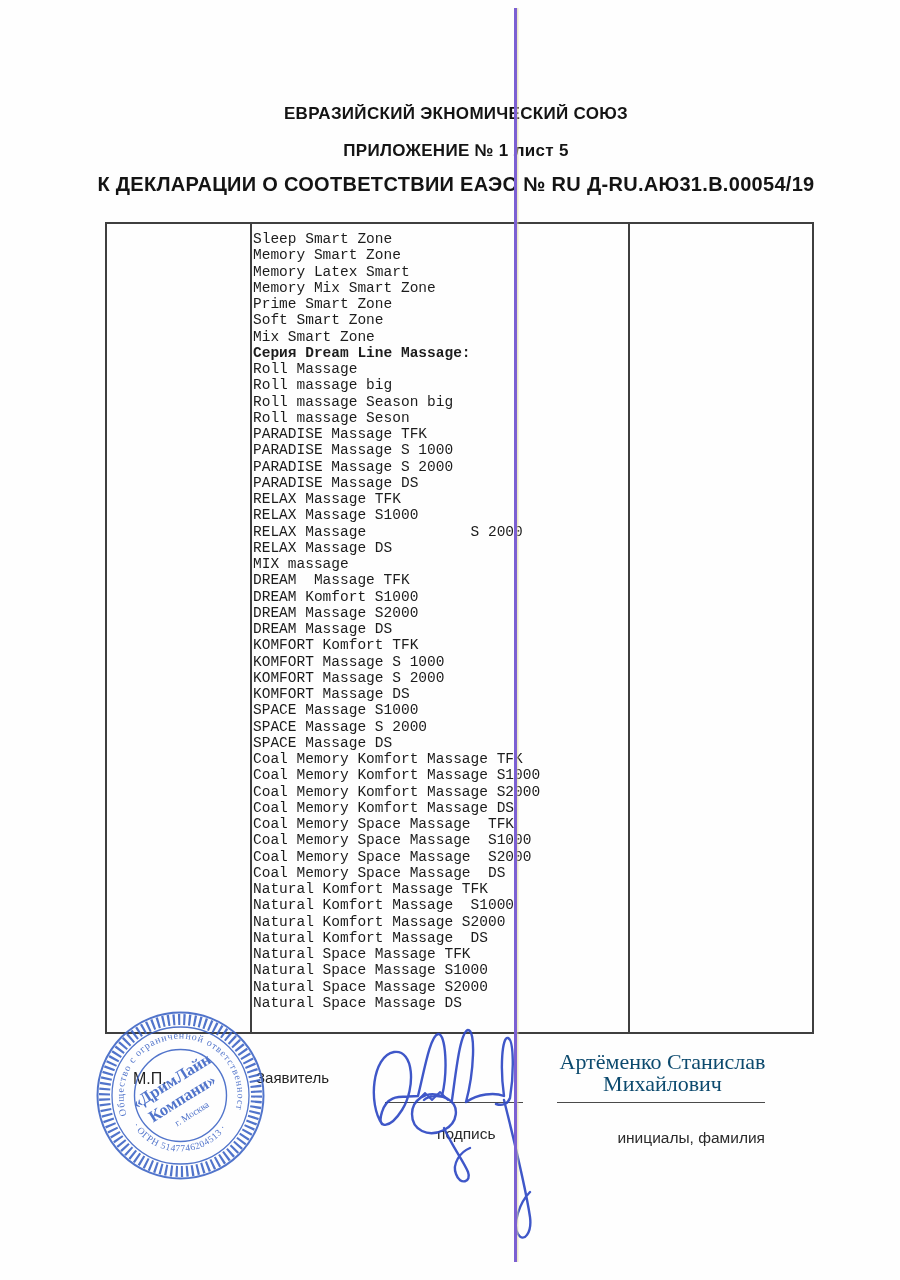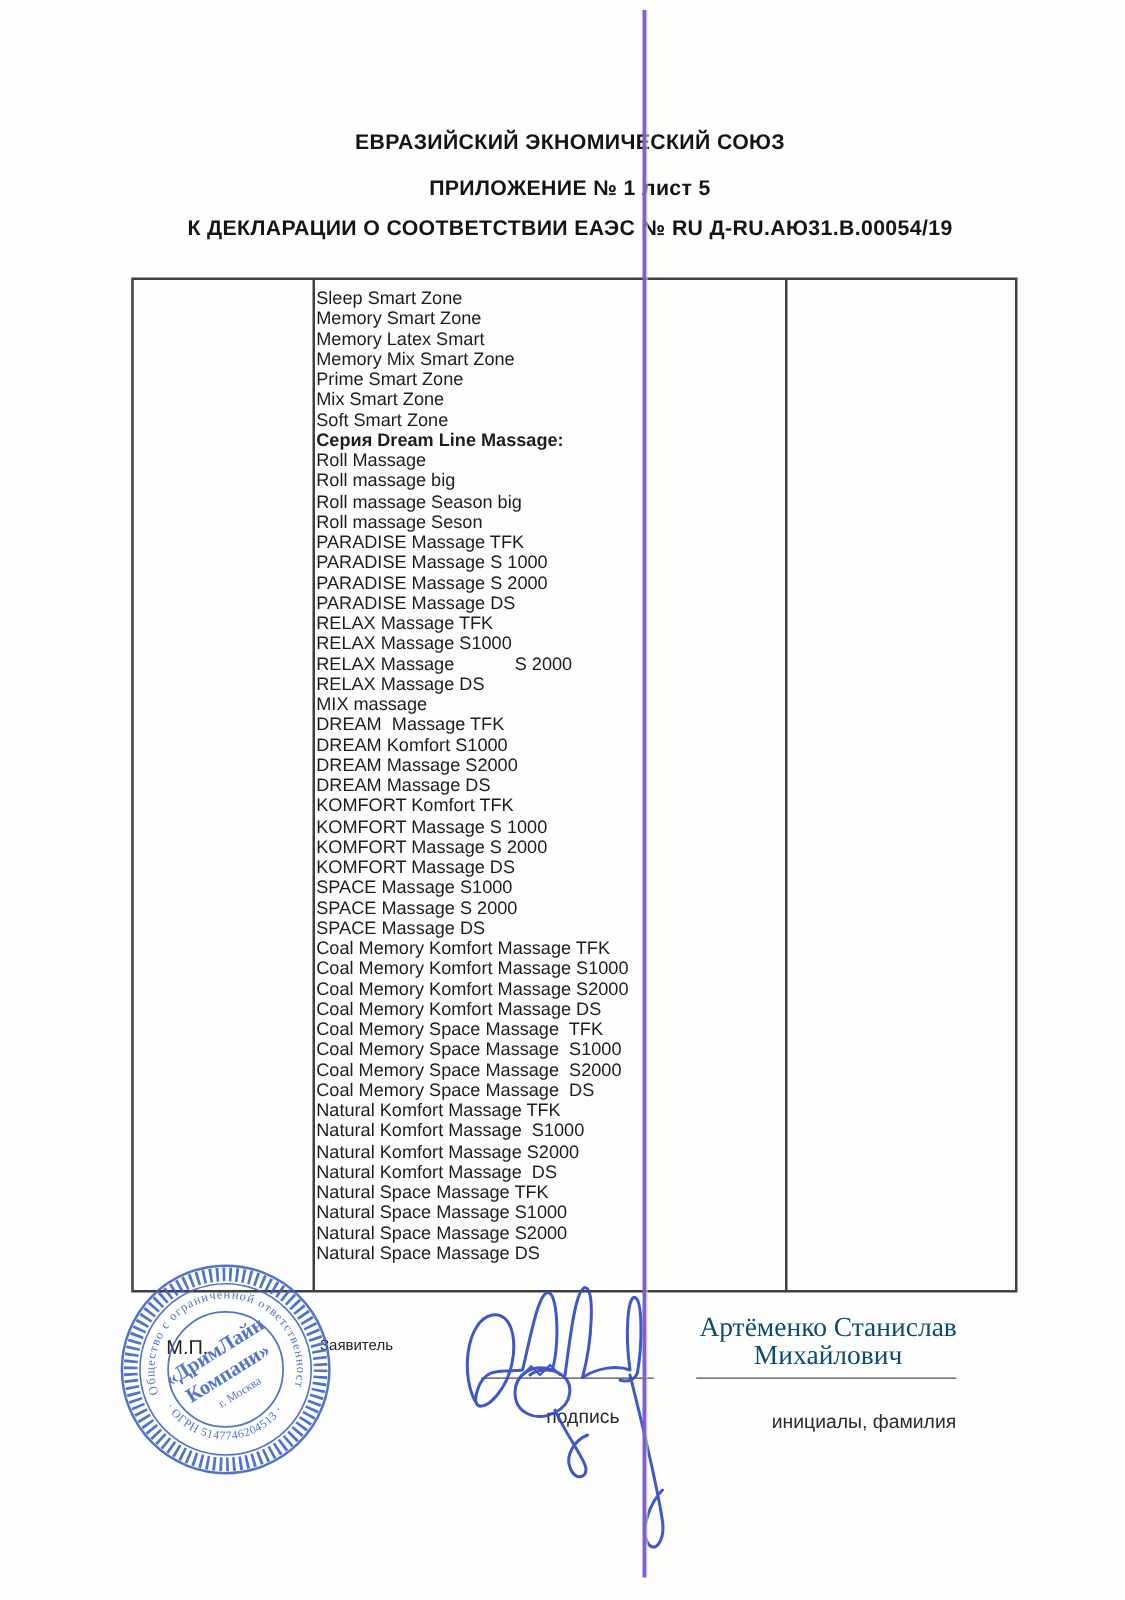--- a/index.html
+++ b/index.html
@@ -10,42 +10,42 @@
     color:#1f1f1f;
   }
   .hdr {
     position:absolute; left:0; right:0; padding-left:12px;
     text-align:center; font-weight:bold; color:#141414;
     font-family:"Liberation Sans", sans-serif;
     letter-spacing:.3px;
   }
   .h1 { top:104px; font-size:17px; }
   .h2 { top:141px; font-size:17px; }
-  .h3 { top:173px; font-size:17px; }
+  .h3 { top:173px; font-size:20px; }
 
   .table-frame {
     position:absolute; left:105px; top:222px; width:709px; height:812px;
     border:2px solid var(--table_border,#3f3f3f);
     box-sizing:border-box; background:transparent;
   }
   .vline { position:absolute; top:0; bottom:0; width:1.6px; background:var(--table_border,#3f3f3f); }
   .vline.v1 { left:143px; }
   .vline.v2 { left:521px; }
 
   #product-list { position:absolute; left:253px; top:231px; width:370px; }
   #product-list .row {
     height:16.25px; line-height:16.25px; font-size:14.5px;
-    font-family:Liberation Sans, sans-serif; color:#1c1c1c;
+    font-family:Liberation Mono, monospace; color:#1c1c1c;
     white-space:pre;
   }
   #product-list .row.bold { font-weight:bold; }
 
   .flabel { position:absolute; font-family:"Liberation Sans", sans-serif; color:#222;margin-top:18px; }
   .mp     { left:133px; top:1052px; font-size:16px; }
-  .appl   { left:256px; top:1051px; font-size:12px; }
+  .appl   { left:256px; top:1051px; font-size:15px; }
   .cap    { font-size:15.5px; color:#2a2a2a; }
   .cap-sig  { left:437px; top:1107px;text-align:center; }
   .cap-name { left:560px; top:1111px; width:205px; text-align:right; }
 
   .rule { position:absolute; height:0; border-top:1.6px solid #4a4a4a; }
   .rule-sig  { left:385px; top:1102px; width:138px; }
   .rule-name { left:557px; top:1102px; width:208px; }
 
   .name-block {
     position:absolute; left:555px; top:1051px; width:215px;
@@ -76,22 +76,22 @@
     <div class="vline v1"></div>
     <div class="vline v2"></div>
   </div>
 
   <div id="product-list">
       <div class="row">Sleep Smart Zone</div>
       <div class="row">Memory Smart Zone</div>
       <div class="row">Memory Latex Smart</div>
       <div class="row">Memory Mix Smart Zone</div>
       <div class="row">Prime Smart Zone</div>
+      <div class="row">Soft Smart Zone</div>
       <div class="row">Mix Smart Zone</div>
-      <div class="row">Soft Smart Zone</div>
       <div class="row bold">Серия Dream Line Massage:</div>
       <div class="row">Roll Massage</div>
       <div class="row">Roll massage big</div>
       <div class="row">Roll massage Season big</div>
       <div class="row">Roll massage Seson</div>
       <div class="row">PARADISE Massage TFK</div>
       <div class="row">PARADISE Massage S 1000</div>
       <div class="row">PARADISE Massage S 2000</div>
       <div class="row">PARADISE Massage DS</div>
       <div class="row">RELAX Massage TFK</div>

